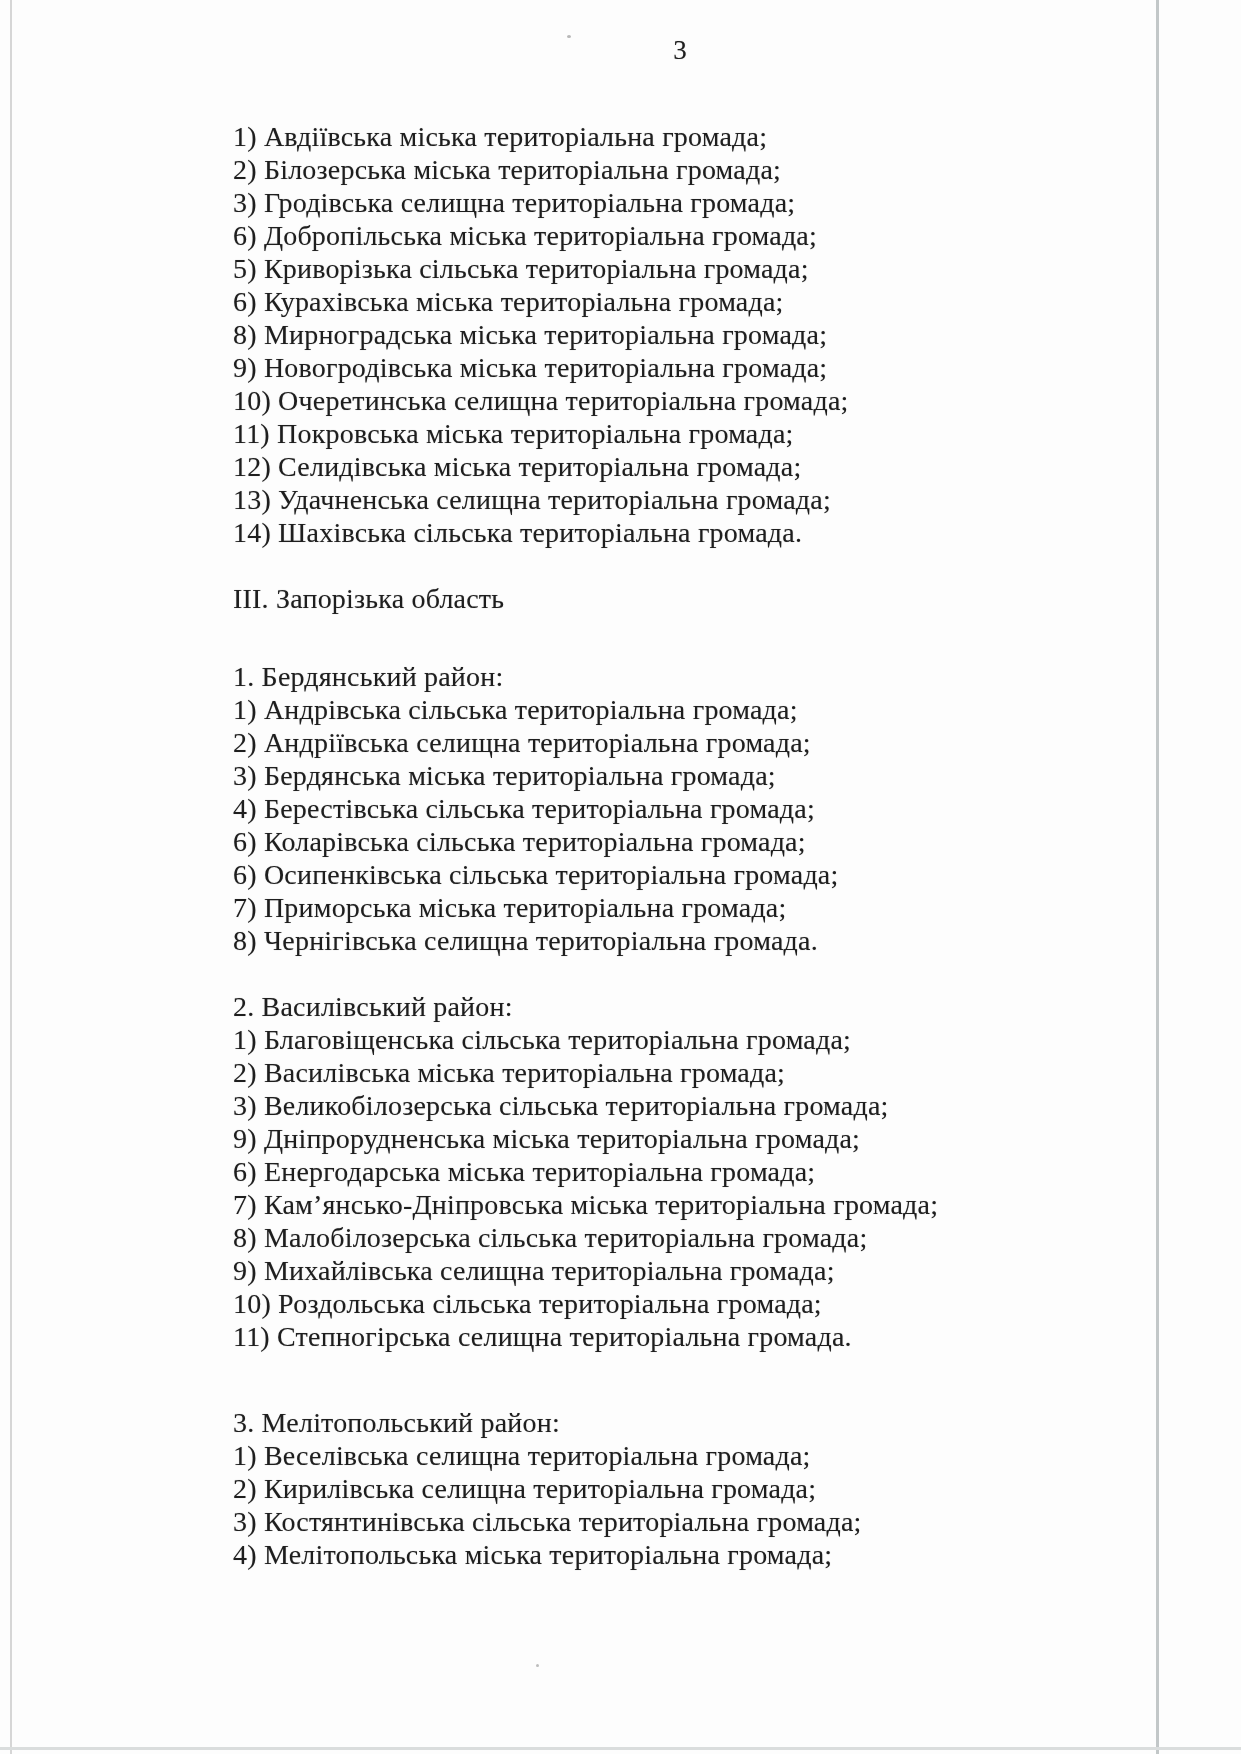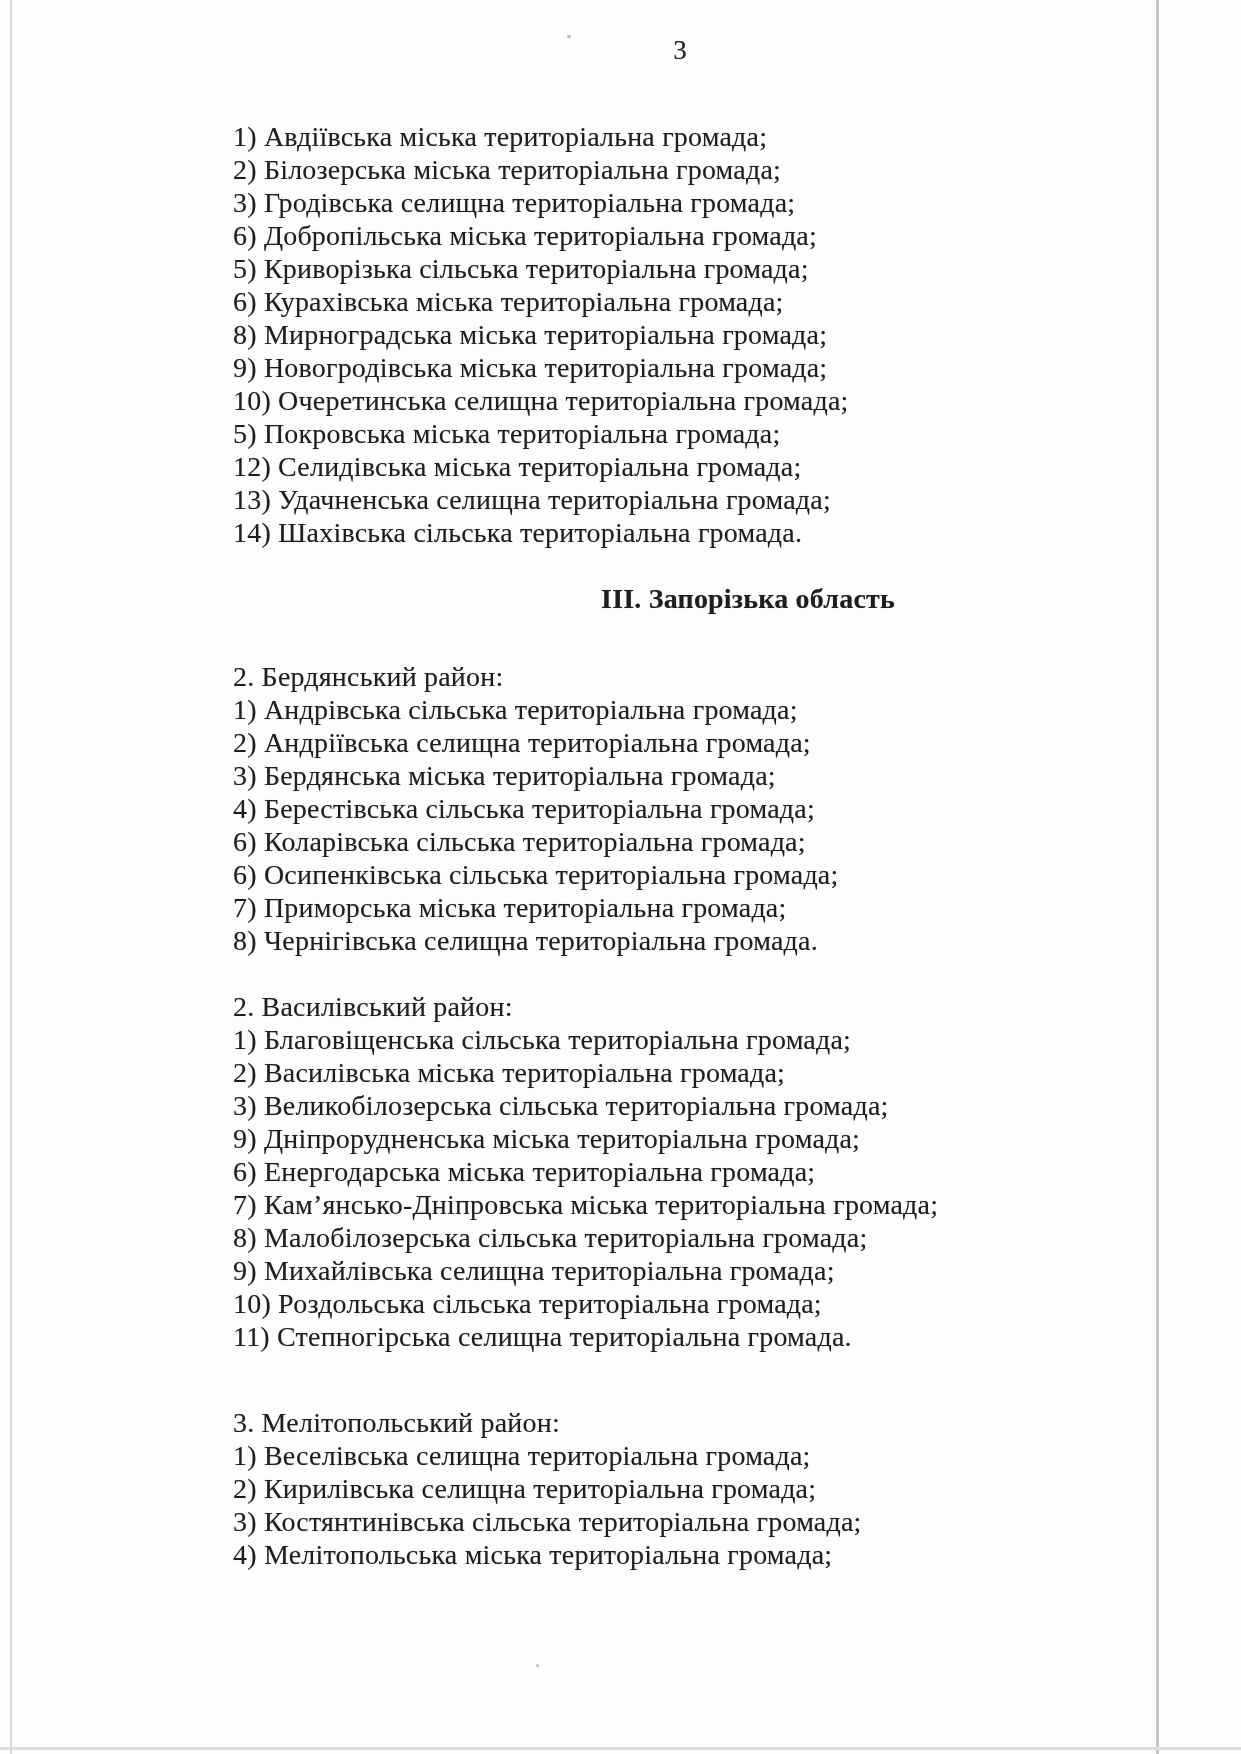--- a/index.html
+++ b/index.html
@@ -72,22 +72,22 @@
     letter-spacing: 0.2px;
     text-shadow: 0 0 1px rgba(0,0,0,0.30);
   }
   .doc-line {
     height: 33px;
     white-space: nowrap;
   }
   .section-heading {
     margin-top: 33px;
     height: 33px;
-    text-align: right;
-    font-weight: bold;
+    text-align: left;
+    font-weight: normal;
   }
   .district { margin-top: 33px; }
   .districts .district:first-child { margin-top: 45px; }
   .districts .district:nth-child(3) { margin-top: 53px; }
   .district-title { height: 33px; white-space: nowrap; }
 </style>
 </head>
 <body>
 
 <div class="page">
@@ -104,32 +104,32 @@
     <div>
         <div class="doc-line">1) Авдіївська міська територіальна громада;</div>
         <div class="doc-line">2) Білозерська міська територіальна громада;</div>
         <div class="doc-line">3) Гродівська селищна територіальна громада;</div>
         <div class="doc-line">6) Добропільська міська територіальна громада;</div>
         <div class="doc-line">5) Криворізька сільська територіальна громада;</div>
         <div class="doc-line">6) Курахівська міська територіальна громада;</div>
         <div class="doc-line">8) Мирноградська міська територіальна громада;</div>
         <div class="doc-line">9) Новогродівська міська територіальна громада;</div>
         <div class="doc-line">10) Очеретинська селищна територіальна громада;</div>
-        <div class="doc-line">5) Покровська міська територіальна громада;</div>
+        <div class="doc-line">11) Покровська міська територіальна громада;</div>
         <div class="doc-line">12) Селидівська міська територіальна громада;</div>
         <div class="doc-line">13) Удачненська селищна територіальна громада;</div>
         <div class="doc-line">14) Шахівська сільська територіальна громада.</div>
       </div>
 
     <div class="section-heading">III. Запорізька область</div>
 
     <div class="districts">
 
       <div class="district">
-        <div class="district-title doc-line">2. Бердянський район:</div>
+        <div class="district-title doc-line">1. Бердянський район:</div>
         <div>
             <div class="doc-line">1) Андрівська сільська територіальна громада;</div>
             <div class="doc-line">2) Андріївська селищна територіальна громада;</div>
             <div class="doc-line">3) Бердянська міська територіальна громада;</div>
             <div class="doc-line">4) Берестівська сільська територіальна громада;</div>
             <div class="doc-line">6) Коларівська сільська територіальна громада;</div>
             <div class="doc-line">6) Осипенківська сільська територіальна громада;</div>
             <div class="doc-line">7) Приморська міська територіальна громада;</div>
             <div class="doc-line">8) Чернігівська селищна територіальна громада.</div>
           </div>

